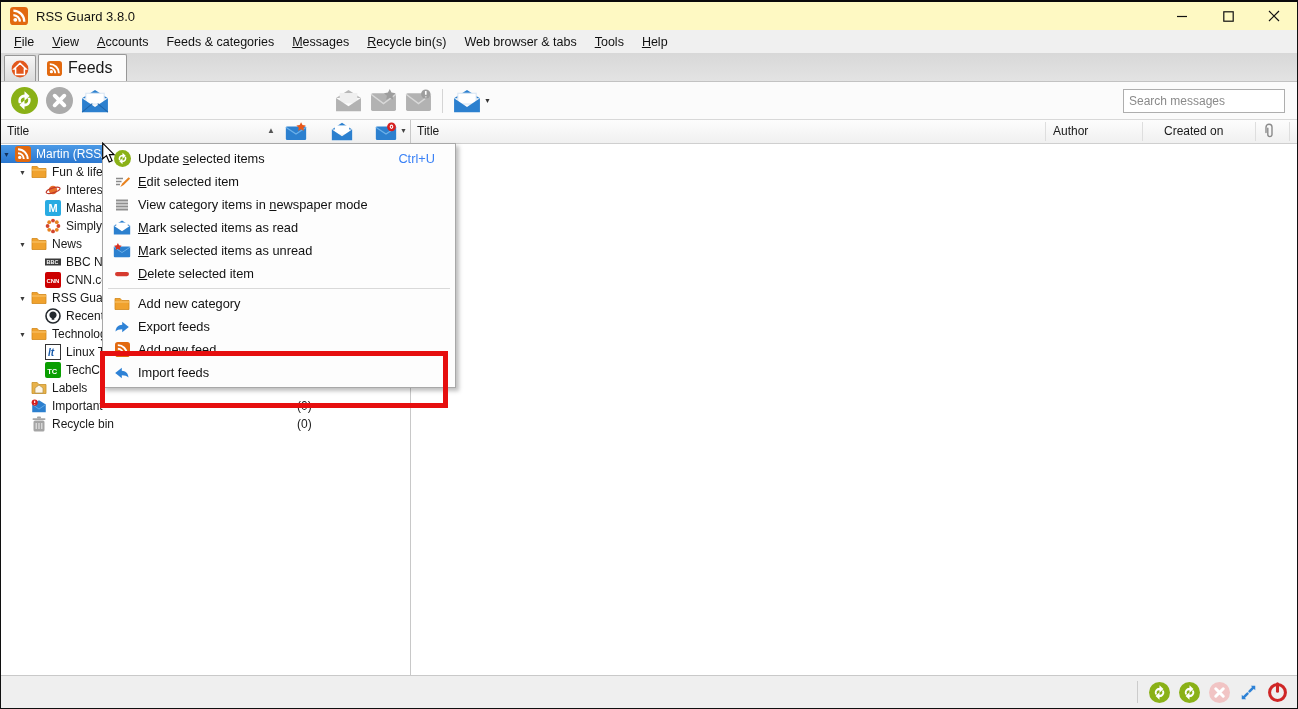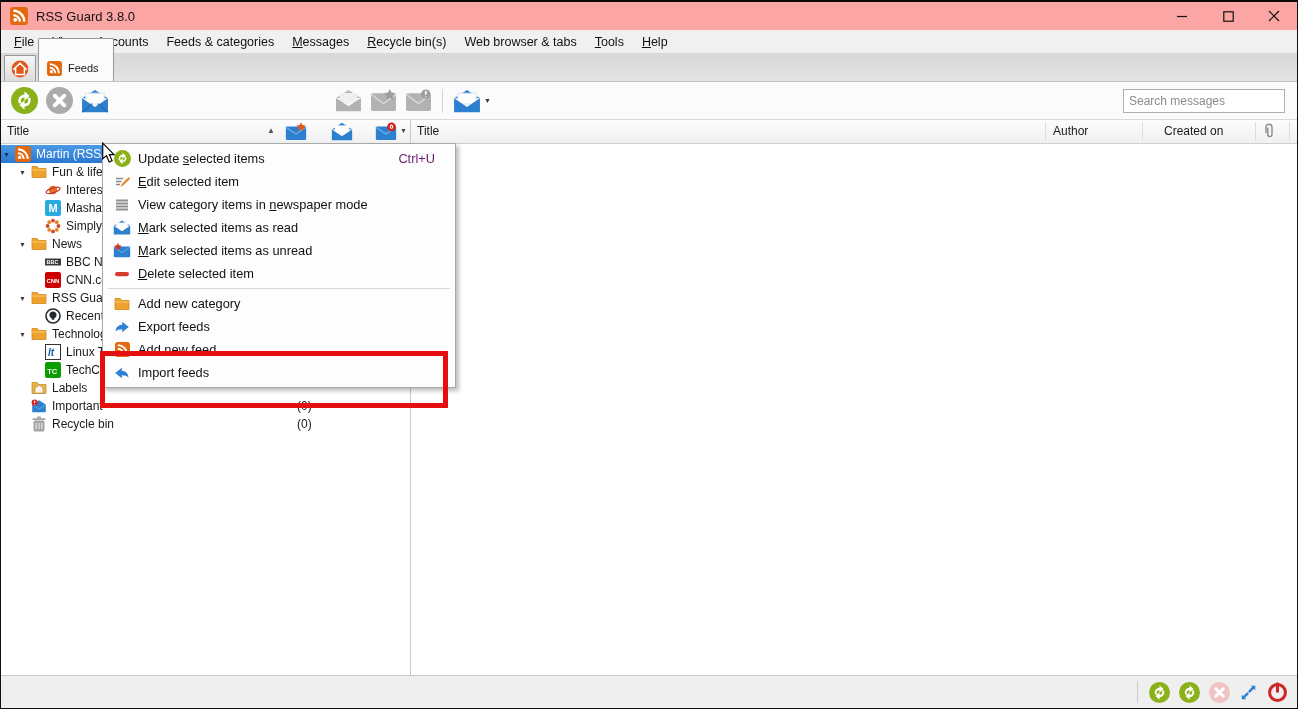--- a/index.html
+++ b/index.html
@@ -1,33 +1,33 @@
 <!DOCTYPE html>
 <html><head>
 <meta charset="utf-8">
 <style>
   html,body{margin:0;padding:0;background:#888;}
   .win{position:relative;width:1298px;height:709px;background:#fff;
        font-family:"Liberation Sans",sans-serif;font-size:12px;color:#1a1a1a;
        border:1px solid #101010;border-top:2px solid #0a0a0a;box-sizing:border-box;overflow:hidden;}
   
-  .titlebar{height:28px;background:#fca5a5;display:flex;align-items:center;}
+  .titlebar{height:28px;background:#fef9c3;display:flex;align-items:center;}
   .app-ico{width:18px;height:18px;margin:0 8px 0 9px;flex:0 0 auto;}
   .title-text{font-size:13px;color:#111;}
   .wctrls{margin-left:auto;display:flex;height:28px;}
   .wbtn{width:46px;height:28px;display:flex;align-items:center;justify-content:center;font-size:13px;color:#222;}
   .wbtn svg{display:block}
   
   .menubar{height:23px;background:#f0f0f0;display:flex;align-items:center;padding-left:4px;font-size:12.5px;}
   .mbi{padding:3px 9px;color:#111;}
   .mbi u{text-decoration:underline;}
   
   .tabbar{height:28px;background:linear-gradient(#d8d8d8,#e3e3e3);display:flex;align-items:flex-end;padding-left:3px;border-bottom:1px solid #c2c2c2;}
   .tab-home{width:30px;height:25px;background:linear-gradient(#f6f6f6,#dcdcdc);border:1px solid #979797;border-bottom:none;border-radius:2px 2px 0 0;display:flex;align-items:center;justify-content:center;}
-  .tab-feeds{height:26px;margin-left:2px;background:#fbfbfb;border:1px solid #979797;border-bottom:none;border-radius:2px 2px 0 0;display:flex;align-items:center;padding:16px 14px 0 8px;gap:6px;font-size:11px;}
+  .tab-feeds{height:26px;margin-left:2px;background:#fbfbfb;border:1px solid #979797;border-bottom:none;border-radius:2px 2px 0 0;display:flex;align-items:center;padding:0 14px 0 8px;gap:6px;font-size:16px;}
   
   .toolbar{height:37px;background:#fbfbfb;display:flex;align-items:center;position:relative;}
   .tbtn{display:flex;align-items:center;justify-content:center;margin:0 4px;}
   .tb-left{display:flex;margin-left:6px;}
   .tb-mid{position:absolute;left:330px;display:flex;align-items:center;}
   .tb-sep{width:1px;height:24px;background:#d5d5d5;margin:0 6px;}
   .caret{font-size:7px;color:#333;margin-left:3px;}
   .search{position:absolute;right:12px;top:7px;width:150px;height:20px;border:1px solid #aeaeae;font-family:"Liberation Sans",sans-serif;font-size:12px;padding:1px 5px;color:#333;background:#fff;}
   .search::placeholder{color:#8a8a8a;}
   
@@ -51,21 +51,21 @@
   .sel{width:325px;background:linear-gradient(#4b9ae6,#2a77d0);color:#fff;box-sizing:border-box;}
   .sel .exp{color:#10315e;}
   
   .statusbar{position:absolute;left:0;right:0;bottom:0;height:33px;background:#efefef;border-top:1px solid #c9c9c9;display:flex;align-items:center;justify-content:flex-end;gap:9px;padding-right:9px;box-sizing:border-box;}
   .sbar-sep{width:1px;height:22px;background:#cccccc;margin-right:2px;}
   
   .cmenu{position:absolute;left:101px;top:141px;width:344px;background:#fdfdfd;border:1px solid #a8a8a8;box-shadow:3px 3px 4px rgba(0,0,0,.25);padding:3px 4px;z-index:50;}
   .mi{height:23px;display:flex;align-items:center;font-size:12.8px;color:#111;}
   .mic{width:18px;height:18px;margin:0 7px 0 6px;display:flex;align-items:center;justify-content:center;flex:0 0 auto;}
   .ml u{text-decoration:underline;}
-  .msc{margin-left:auto;padding-right:16px;color:#701a75;}
+  .msc{margin-left:auto;padding-right:16px;color:#3b82f6;}
   .msep{height:1px;background:#d9d9d9;margin:3px 1px;}
   
   .redrect{position:absolute;left:99px;top:349px;width:348px;height:57px;border:5px solid #e60f0f;box-sizing:border-box;z-index:55;}
   
   .cursor{position:absolute;left:100px;top:140px;z-index:60;}
   svg text{font-family:"Liberation Sans",sans-serif;}
 </style>
 </head>
 <body>
 

